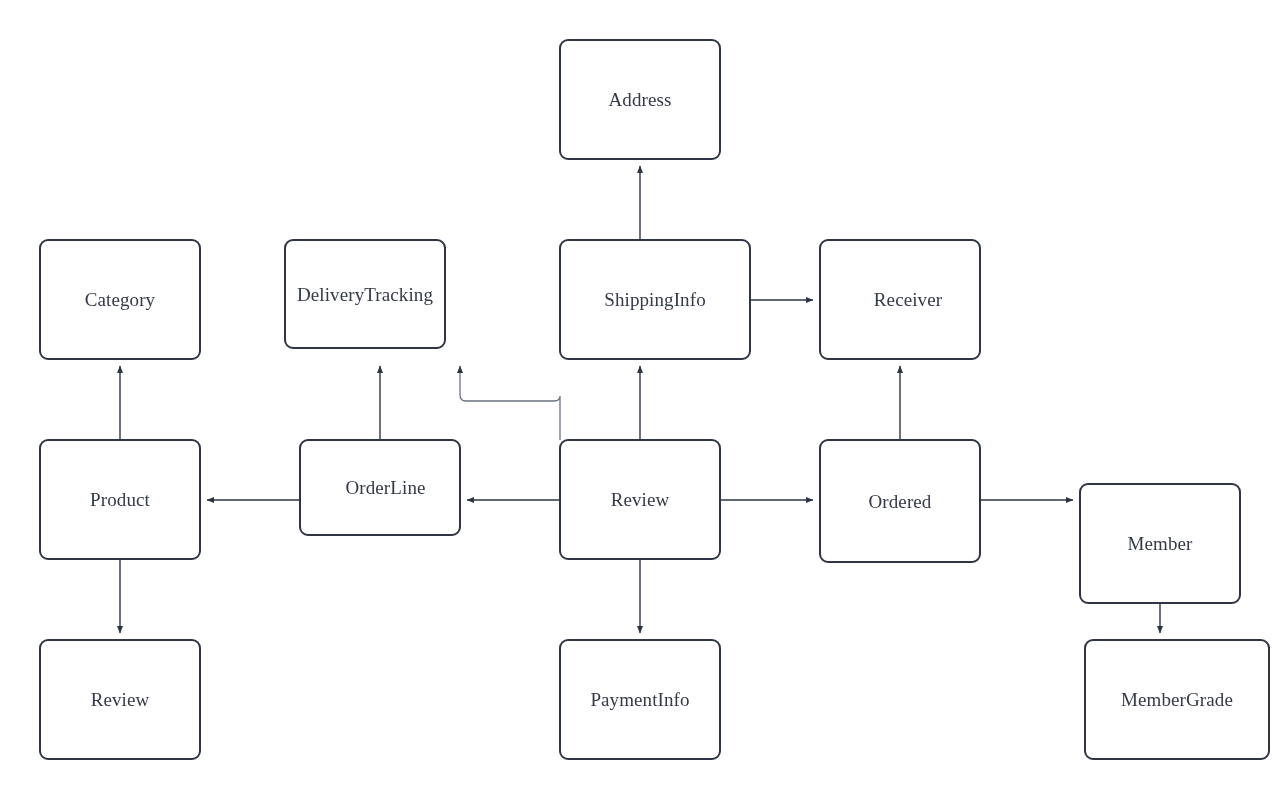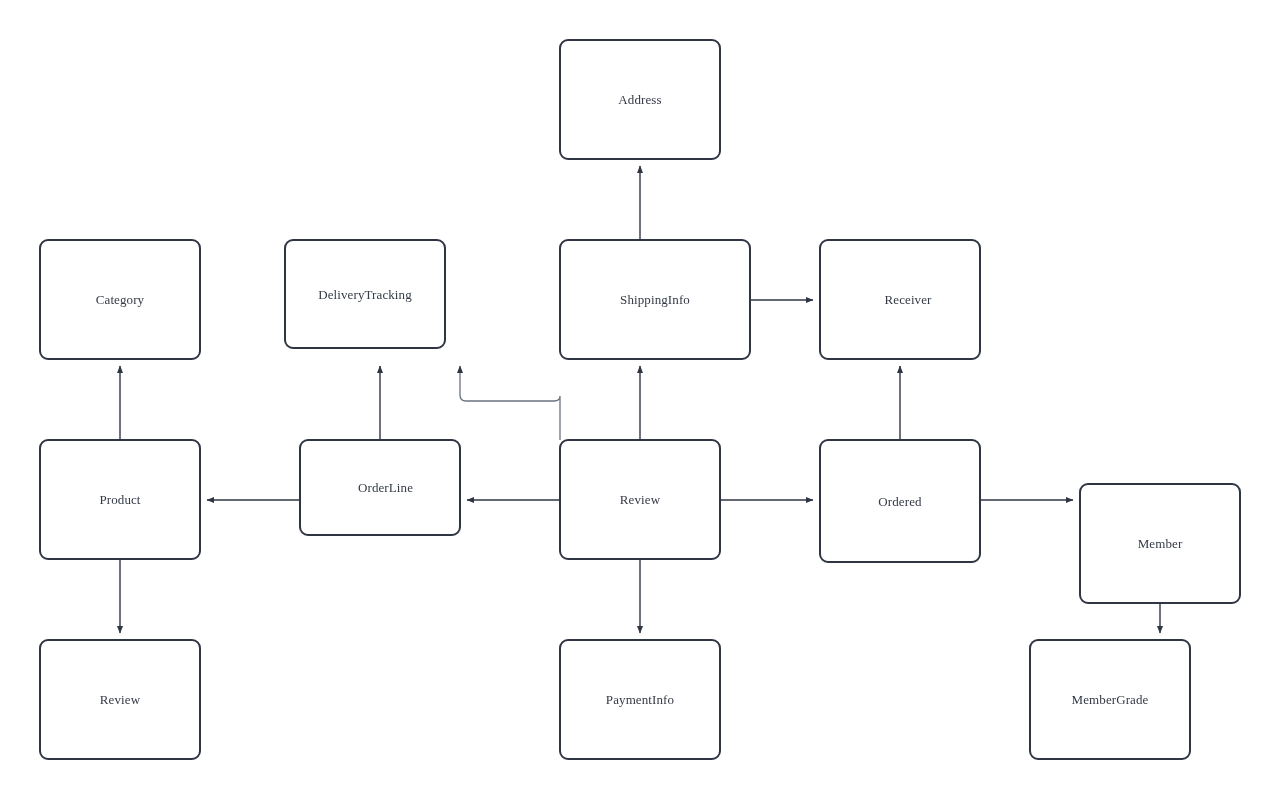--- a/index.html
+++ b/index.html
@@ -34,21 +34,21 @@
     background: #ffffff;
     border: 2.2px solid #2f3542;
     border-radius: 9px;
     display: flex;
     align-items: center;
     justify-content: center;
     z-index: 2;
   }
   .node-label {
     color: #343a46;
-    font-size: 13px;
+    font-size: 19px;
     line-height: 1;
     letter-spacing: 0.1px;
     white-space: nowrap;
     text-align: right;
   }
 </style>
 </head>
 <body>
 
 <div id="diagram-canvas">
@@ -130,17 +130,17 @@
   </div>
 
   <div class="node" style="left:39px;top:639px;width:162px;height:121px;">
     <span class="node-label">Review</span>
   </div>
 
   <div class="node" style="left:559px;top:639px;width:162px;height:121px;">
     <span class="node-label">PaymentInfo</span>
   </div>
 
-  <div class="node" style="left:1029px;top:639px;width:162px;height:121px;">
+  <div class="node" style="left:1084px;top:639px;width:186px;height:121px;">
     <span class="node-label">MemberGrade</span>
   </div>
 
 </div>
 
 </body></html>

